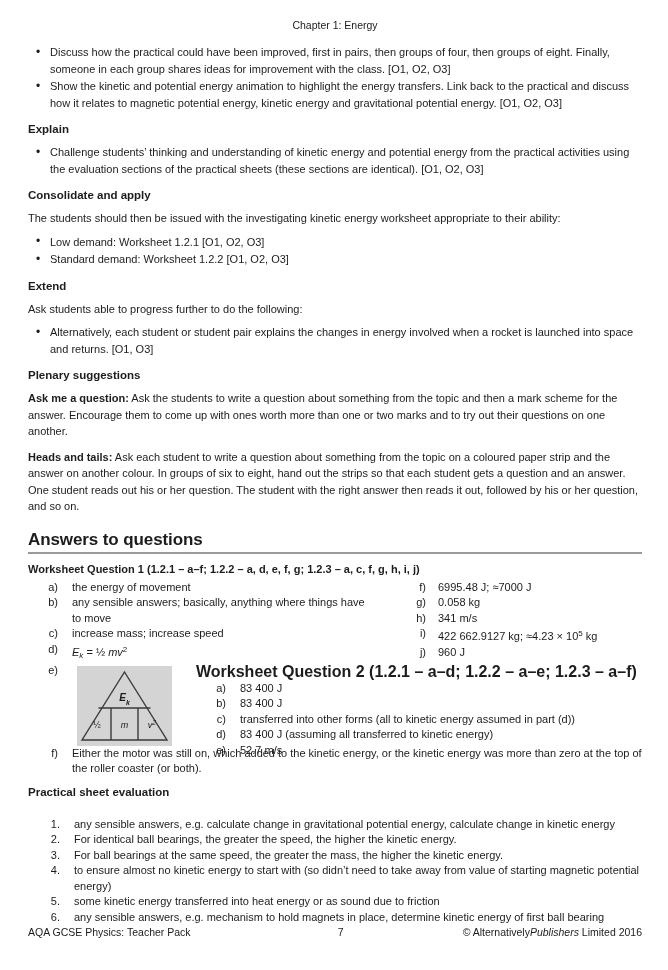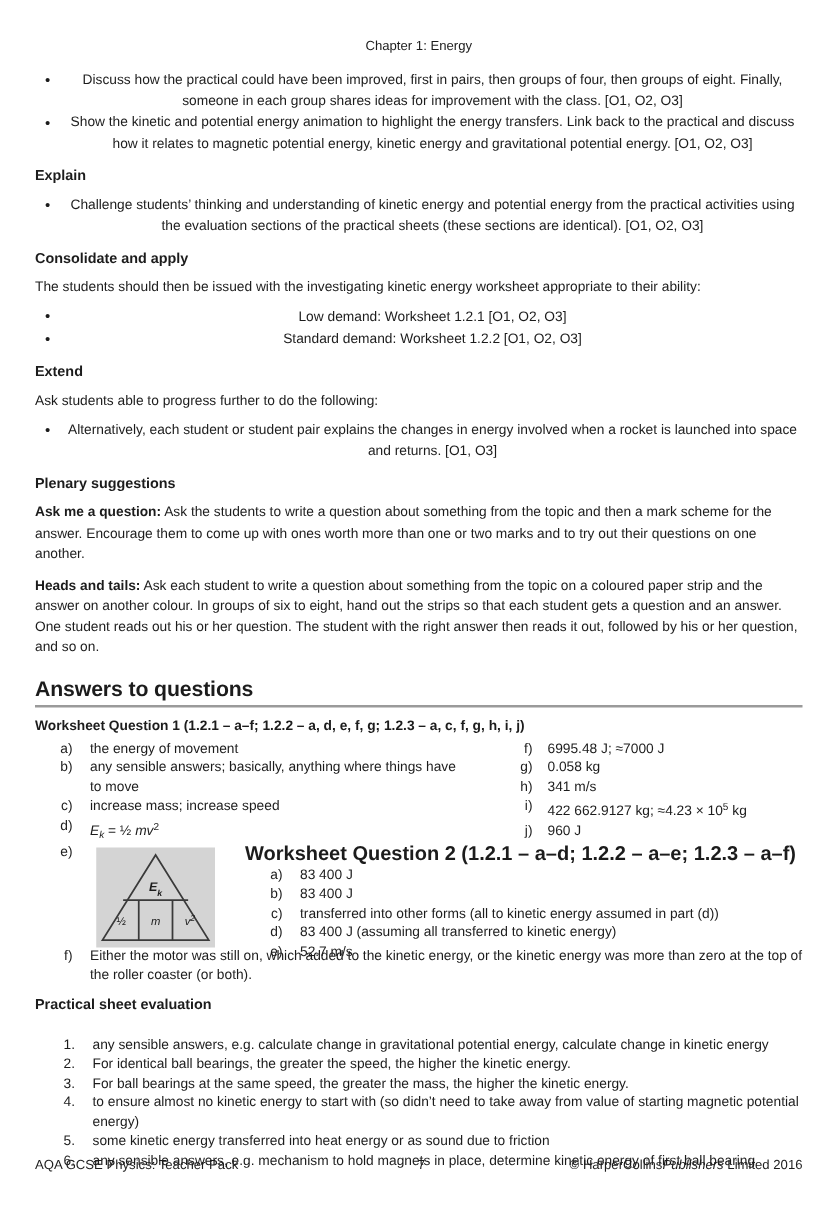--- a/index.html
+++ b/index.html
@@ -16,21 +16,21 @@
     position: relative;
     width: 668px;
     height: 970px;
     background: #ffffff;
     overflow: hidden;
     box-sizing: border-box;
   }
   .content {
     position: absolute;
     left: 28px;
-    top: 16px;
+    top: 4px;
     width: 614px;
   }
 
   
   .running-head {
     text-align: center;
     font-size: 10.5px;
     line-height: 14px;
     padding-top: 14px;
     padding-bottom: 12px;
@@ -65,21 +65,20 @@
     background: #9a9a9a;
     width: 100%;
     margin: 2px 0 8px 0;
   }
 
   
   ul.bullets {
     list-style: none;
     margin: 0 0 9px 0;
     padding: 0;
-    text-align: center;
   }
   ul.bullets > li {
     position: relative;
     padding-left: 22px;
     font-size: 11px;
     line-height: 16.5px;
     margin-bottom: 1px;
   }
   ul.bullets > li::before {
     content: "\2022";
@@ -276,16 +275,16 @@
       <li><span class="mk">4.</span><span>to ensure almost no kinetic energy to start with (so didn’t need to take away from value of starting magnetic potential energy)</span></li>
       <li><span class="mk">5.</span><span>some kinetic energy transferred into heat energy or as sound due to friction</span></li>
       <li><span class="mk">6.</span><span>any sensible answers, e.g. mechanism to hold magnets in place, determine kinetic energy of first ball bearing</span></li>
     </ol>
 
   </div>
 
   <div class="footer">
     <div class="f-left">AQA GCSE Physics: Teacher Pack</div>
     <div class="f-mid">7</div>
-    <div class="f-right"><span>© HarperCollins</span><i>Publishers</i><span> Limited 2016</span></div>
+    <div class="f-right"><span>© Alternatively</span><i>Publishers</i><span> Limited 2016</span></div>
   </div>
 
 </div>
 
 </body></html>

